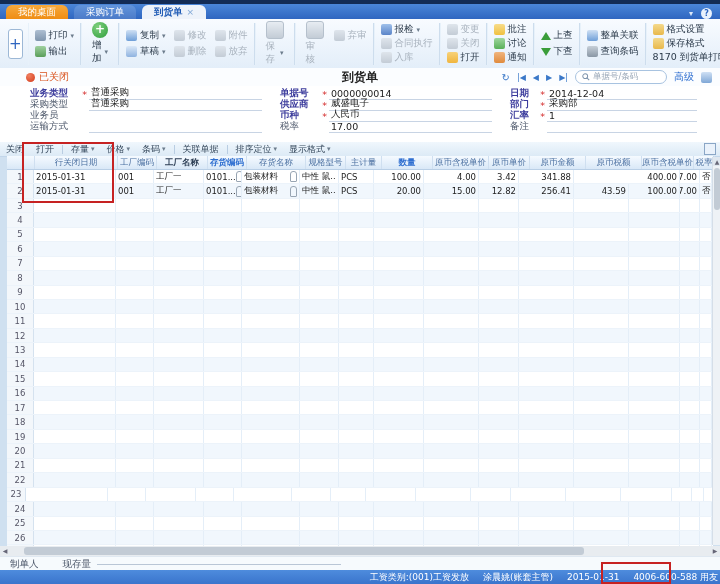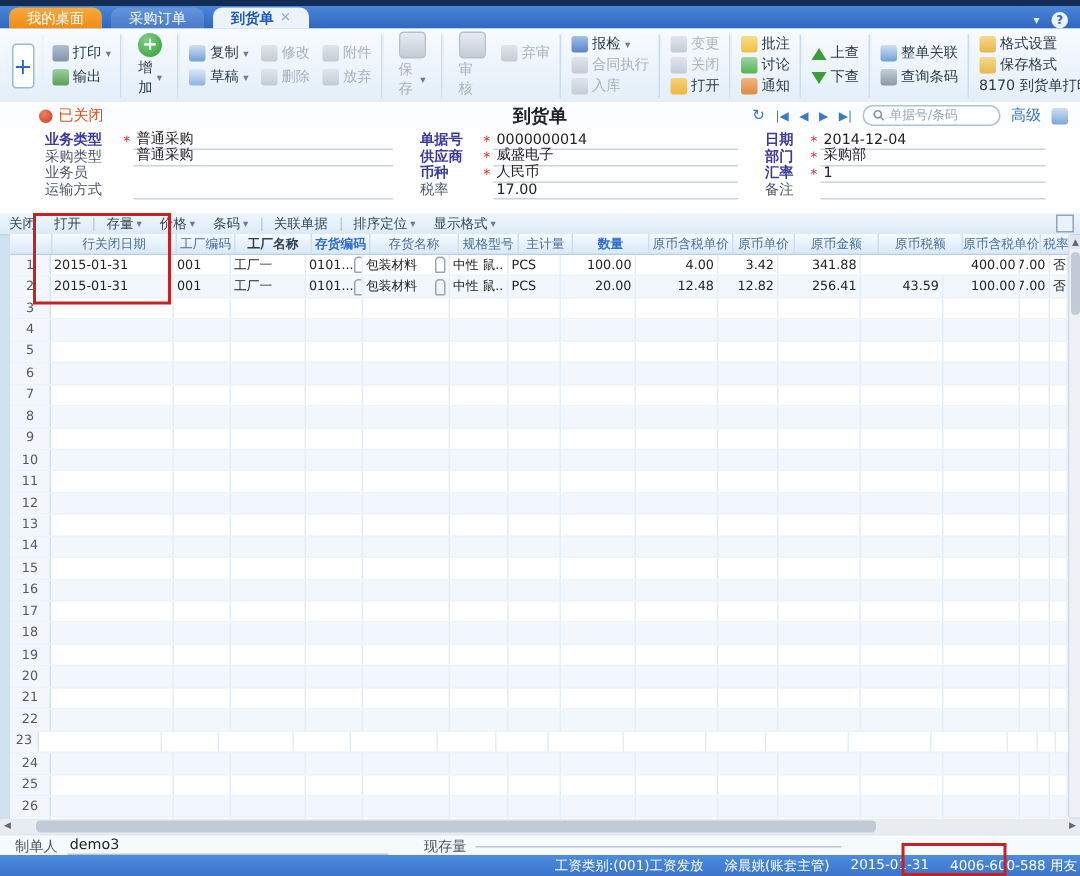--- a/index.html
+++ b/index.html
@@ -510,21 +510,21 @@
         <div class="gcell" style="width: 39px; justify-content: flex-start;">
           <span>中性 鼠..</span>
         </div>
         <div class="gcell" style="width: 35px; justify-content: flex-start;">
           <span>PCS</span>
         </div>
         <div class="gcell" style="width: 50px; justify-content: flex-end;">
           <span>20.00</span>
         </div>
         <div class="gcell" style="width: 55px; justify-content: flex-end;">
-          <span>12.48</span>
+          <span>15.00</span>
         </div>
         <div class="gcell" style="width: 40px; justify-content: flex-end;">
           <span>12.82</span>
         </div>
         <div class="gcell" style="width: 55px; justify-content: flex-end;">
           <span>256.41</span>
         </div>
         <div class="gcell" style="width: 55px; justify-content: flex-end;">
           <span>43.59</span>
         </div>
@@ -1815,21 +1815,20 @@
 </div>
 
 <div class="abs hscroll">
   <div class="hsar">◀</div>
   <div class="hsth"></div>
   <div class="hsar" style="margin-left:auto;">▶</div>
 </div>
 
 <div class="abs footf">
   <span style="margin-left:10px;">制单人</span>
-  <span class="fv" style="width:210px;margin-left:6px;">demo3</span>
   <span style="margin-left:24px;">现存量</span>
   <span class="fv" style="width:240px;margin-left:6px;"></span>
 </div>
 
 <div class="abs statusbar">
   <span>工资类别:(001)工资发放</span>
   <span>涂晨姚(账套主管)</span>
   <span>2015-01-31</span>
   <span>4006-600-588 用友</span>
 </div>

